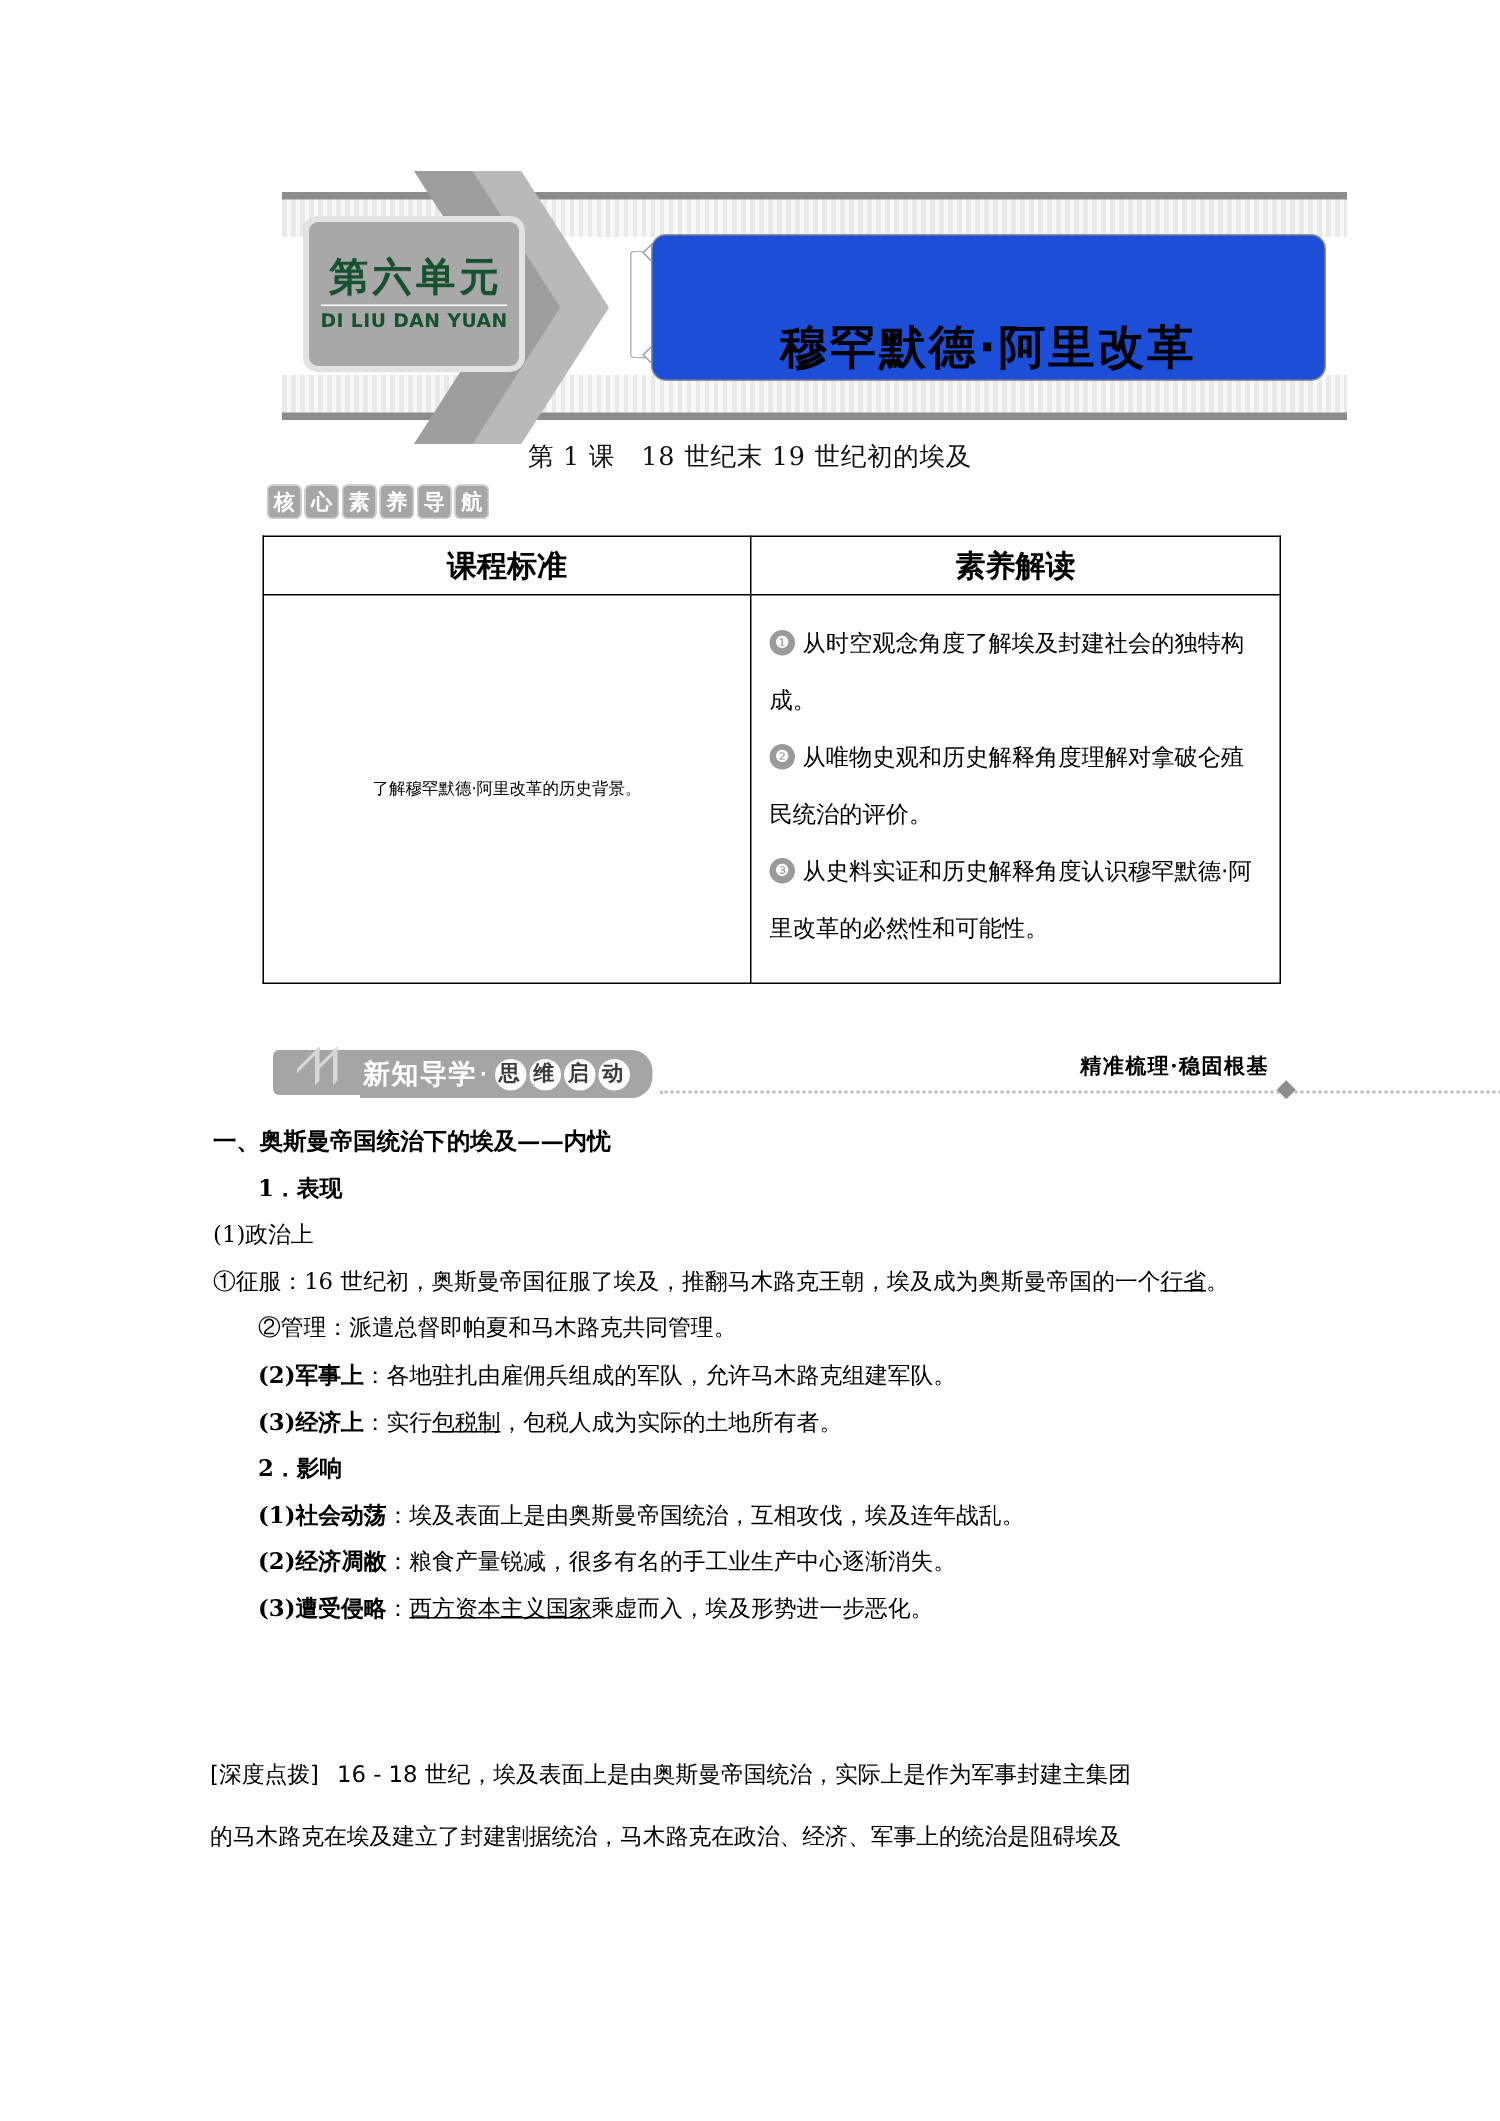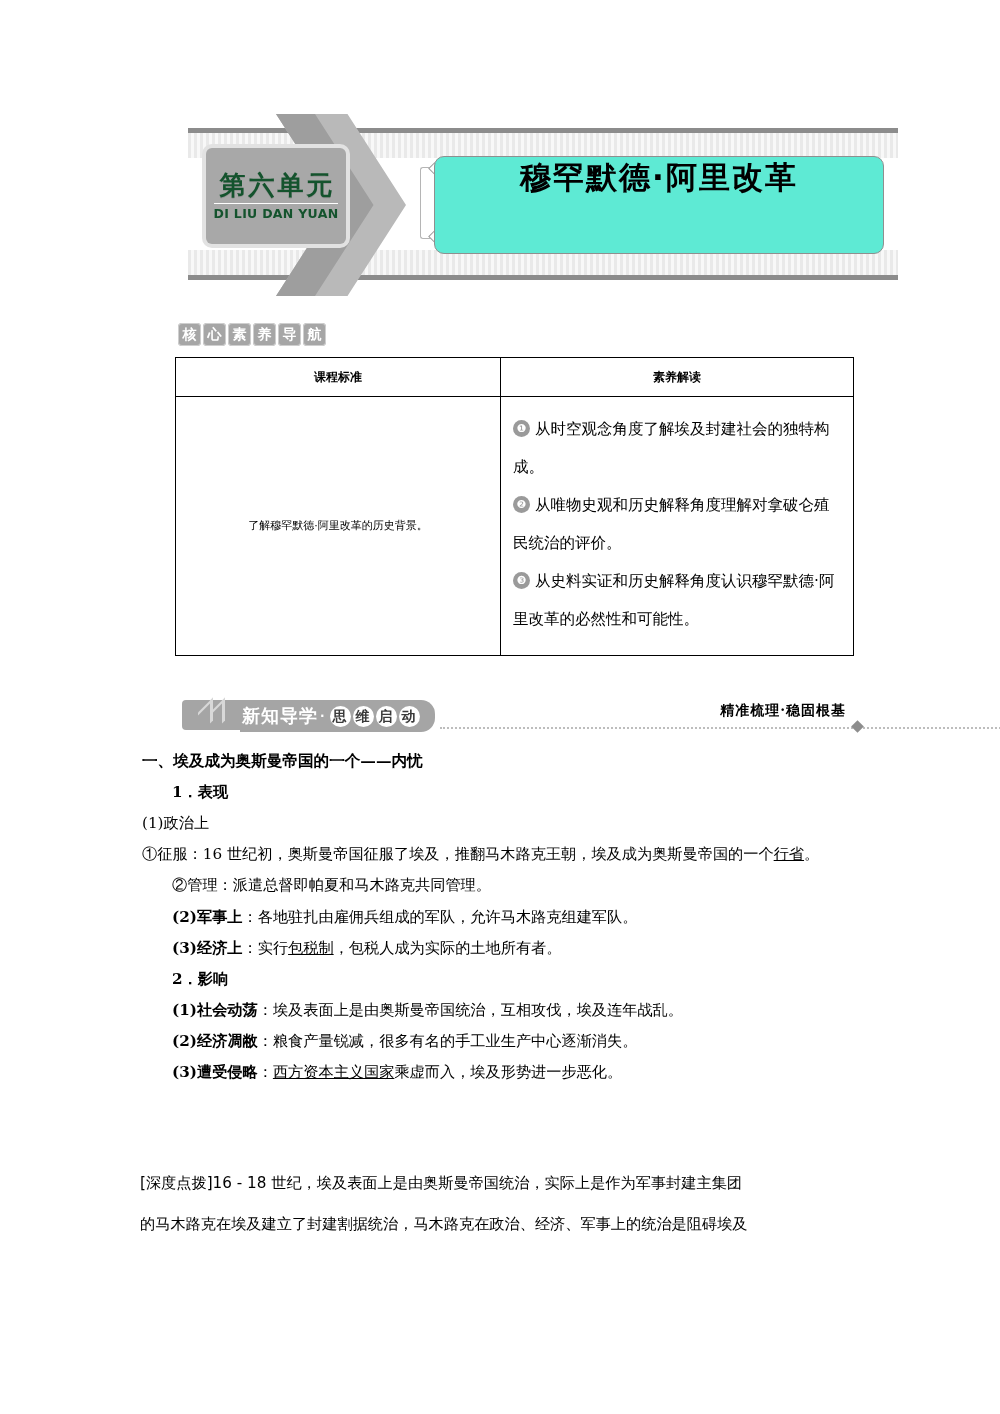--- a/index.html
+++ b/index.html
@@ -144,25 +144,25 @@
     border-radius: 3px 0 0 3px;
   }
 
   
   .unit-title-plate {
     position: absolute;
     left: 246px;
     top: 28px;
     width: 448px;
     height: 96px;
-    background: #5eead4;
+    background: #1d4ed8;
     border: 1.5px solid #8f8f8f;
     border-radius: 10px;
     display: flex;
-    align-items: flex-start;
+    align-items: flex-end;
     justify-content: center;
   }
   .unit-title-text {
     font-family: "DejaVu Sans", "Liberation Sans", sans-serif;
     font-size: 31px;
     font-weight: bold;
     letter-spacing: 2px;
     color: #000;
   }
 
@@ -209,21 +209,21 @@
     width: 678px;
     border-collapse: collapse;
     table-layout: fixed;
   }
   .std-table th, .std-table td {
     border: 1.3px solid #000;
     vertical-align: middle;
   }
   .std-table th {
     height: 36px;
-    font-size: 12px;
+    font-size: 20px;
     font-weight: bold;
     font-family: "DejaVu Sans", "Liberation Sans", sans-serif;
     text-align: center;
   }
   .col-left { width: 325px; }
   .col-right { width: 353px; }
   .std-table td.cell-left {
     text-align: center;
     font-size: 11px;
     padding: 10px 8px;
@@ -361,21 +361,21 @@
     position: absolute;
     left: 140px;
     top: 1163px;
     width: 722px;
     font-family: "DejaVu Sans", "Liberation Sans", sans-serif;
     font-size: 15.2px;
     line-height: 2.7;
     color: #000;
   }
   .tip-block p { margin: 0; }
-  .tip-lead { }
+  .tip-lead { margin-right: 12px; }
 </style>
 </head>
 <body>
 
 <div class="page">
 
   <div class="unit-header">
     <div class="band"></div>
     <div class="band-inner-white"></div>
     <div class="band-rule-top"></div>
@@ -393,20 +393,21 @@
       <div class="ln"></div>
       <div class="dot a"></div>
       <div class="dot b"></div>
     </div>
 
     <div class="unit-title-plate">
       <div class="unit-title-text">穆罕默德·阿里改革</div>
     </div>
   </div>
 
+  <div class="lesson-title">第 1 课　18 世纪末 19 世纪初的埃及</div>
 
   <div class="core-badge">
     <span class="ch">核</span>
     <span class="ch">心</span>
     <span class="ch">素</span>
     <span class="ch">养</span>
     <span class="ch">导</span>
     <span class="ch">航</span>
   </div>
 
@@ -446,21 +447,21 @@
       <span class="sb-circ">维</span>
       <span class="sb-circ">启</span>
       <span class="sb-circ">动</span>
     </div>
     <div class="sb-right">精准梳理·稳固根基</div>
     <div class="sb-diamond"></div>
   </div>
 
   <div class="body-text">
 
-    <p class="p-h1">一、埃及成为奥斯曼帝国的一个——内忧</p>
+    <p class="p-h1">一、奥斯曼帝国统治下的埃及——内忧</p>
 
     <p class="p-indent2 bld">1．表现</p>
 
     <p class="p-indent1"><span>(1)政治上</span></p>
 
     <p class="p-hang"><span>①征服：16 世纪初，奥斯曼帝国征服了埃及，推翻马木路克王朝，埃及成为奥斯曼帝国的一个</span><span class="udl">行省</span><span>。</span></p>
 
     <p class="p-indent2">②管理：派遣总督即帕夏和马木路克共同管理。</p>
 
     <p class="p-indent2"><span class="bld">(2)军事上</span><span>：各地驻扎由雇佣兵组成的军队，允许马木路克组建军队。</span></p>

